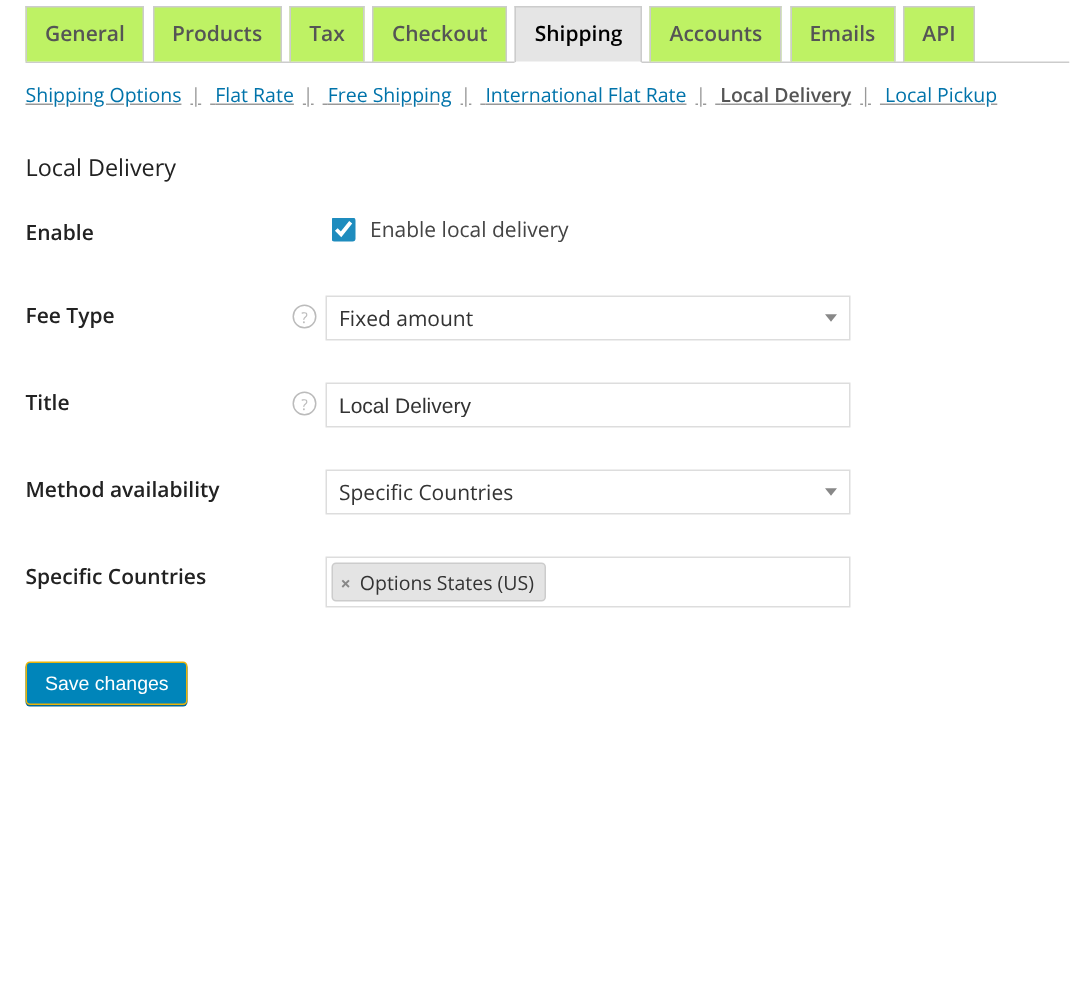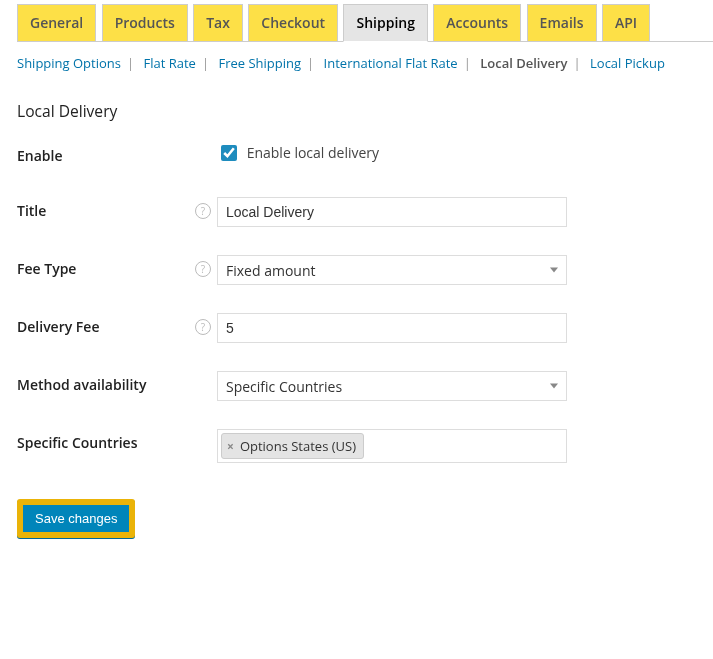--- a/index.html
+++ b/index.html
@@ -21,39 +21,40 @@
     margin: 0 0 0 0;
     line-height: 0;
     padding-left: 0;
   }
   .nav-tab {
     display: inline-block;
     font-size: 14px;
     font-weight: 600;
     line-height: 24px;
     padding: 6px 12px;
-    background: #fde047;
+    background: #bef264;
     color: #555;
     border: 1px solid #ccc;
     border-bottom: none;
     margin: 4px 2px -1px 0;
     text-decoration: none;
     cursor: pointer;
   }
   .nav-tab.active {
     background: #e5e5e5;
     border-bottom: 1px solid #fff;
     color: #000;
   }
 
   
   .subnav {
     padding: 12px 0 10px 0;
     font-size: 13px;
     color: #999;
+    text-decoration: underline;
   }
   .subnav a {
     color: #0073aa;
     text-decoration: none;
     cursor: pointer;
   }
   .subnav .current {
     color: #555;
     font-weight: 600;
   }
@@ -182,21 +183,21 @@
     color: #888;
     margin-right: 6px;
     font-size: 12px;
     cursor: pointer;
     font-weight: bold;
   }
 
   .button-primary {
     display: inline-block;
     background: #0085ba;
-    border: 6px solid #eab308;
+    border: 1px solid #eab308;
     color: #fff;
     padding: 6px 12px;
     font-size: 13px;
     border-radius: 3px;
     cursor: pointer;
     margin-top: 22px;
     box-shadow: 0 1px 0 #006799;
   }
 </style>
 </head>
@@ -234,50 +235,41 @@
       <td class="checkbox-row">
         <label>
           <input type="checkbox" checked="" style="">
           <span>Enable local delivery</span>
         </label>
       </td>
     </tr>
 
     <tr>
       <th>
-        <span>Title</span>
-        <span class="help-tip">?</span>
-      </th>
-      <td>
-        <input type="text" class="reg" value="Local Delivery" style="">
-      </td>
-    </tr>
-
-    <tr>
-      <th>
         <span>Fee Type</span>
         <span class="help-tip">?</span>
       </th>
       <td>
         <div class="select-single">
           <span>Fixed amount</span>
           <span class="caret"></span>
         </div>
       </td>
     </tr>
 
     <tr>
       <th>
-        <span>Delivery Fee</span>
+        <span>Title</span>
         <span class="help-tip">?</span>
       </th>
       <td>
-        <input type="text" class="reg" value="5" style="">
-      </td>
-    </tr>
+        <input type="text" class="reg" value="Local Delivery" style="">
+      </td>
+    </tr>
+
 
 
     <tr>
       <th>
         <span>Method availability</span>
       </th>
       <td>
         <div class="select-single">
           <span>Specific Countries</span>
           <span class="caret"></span>

